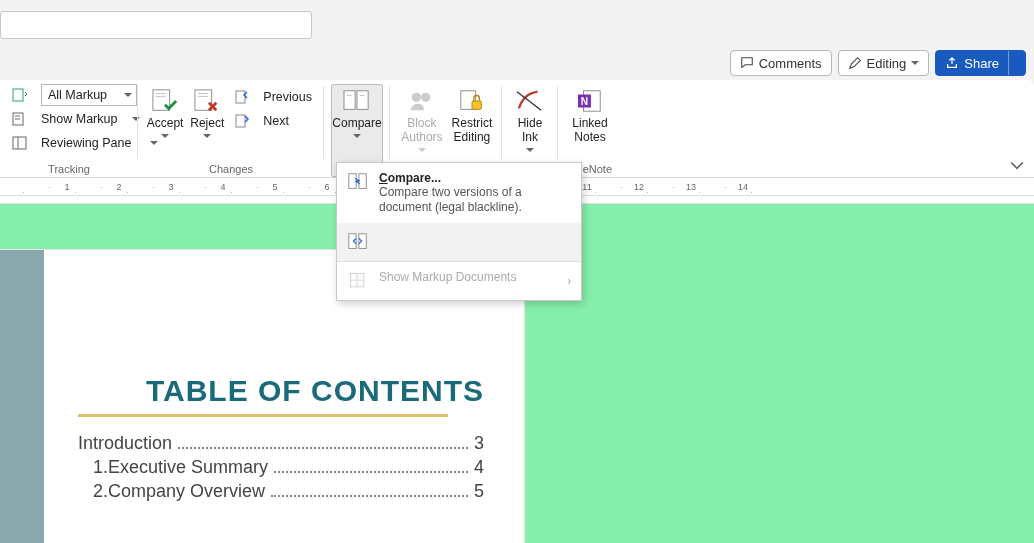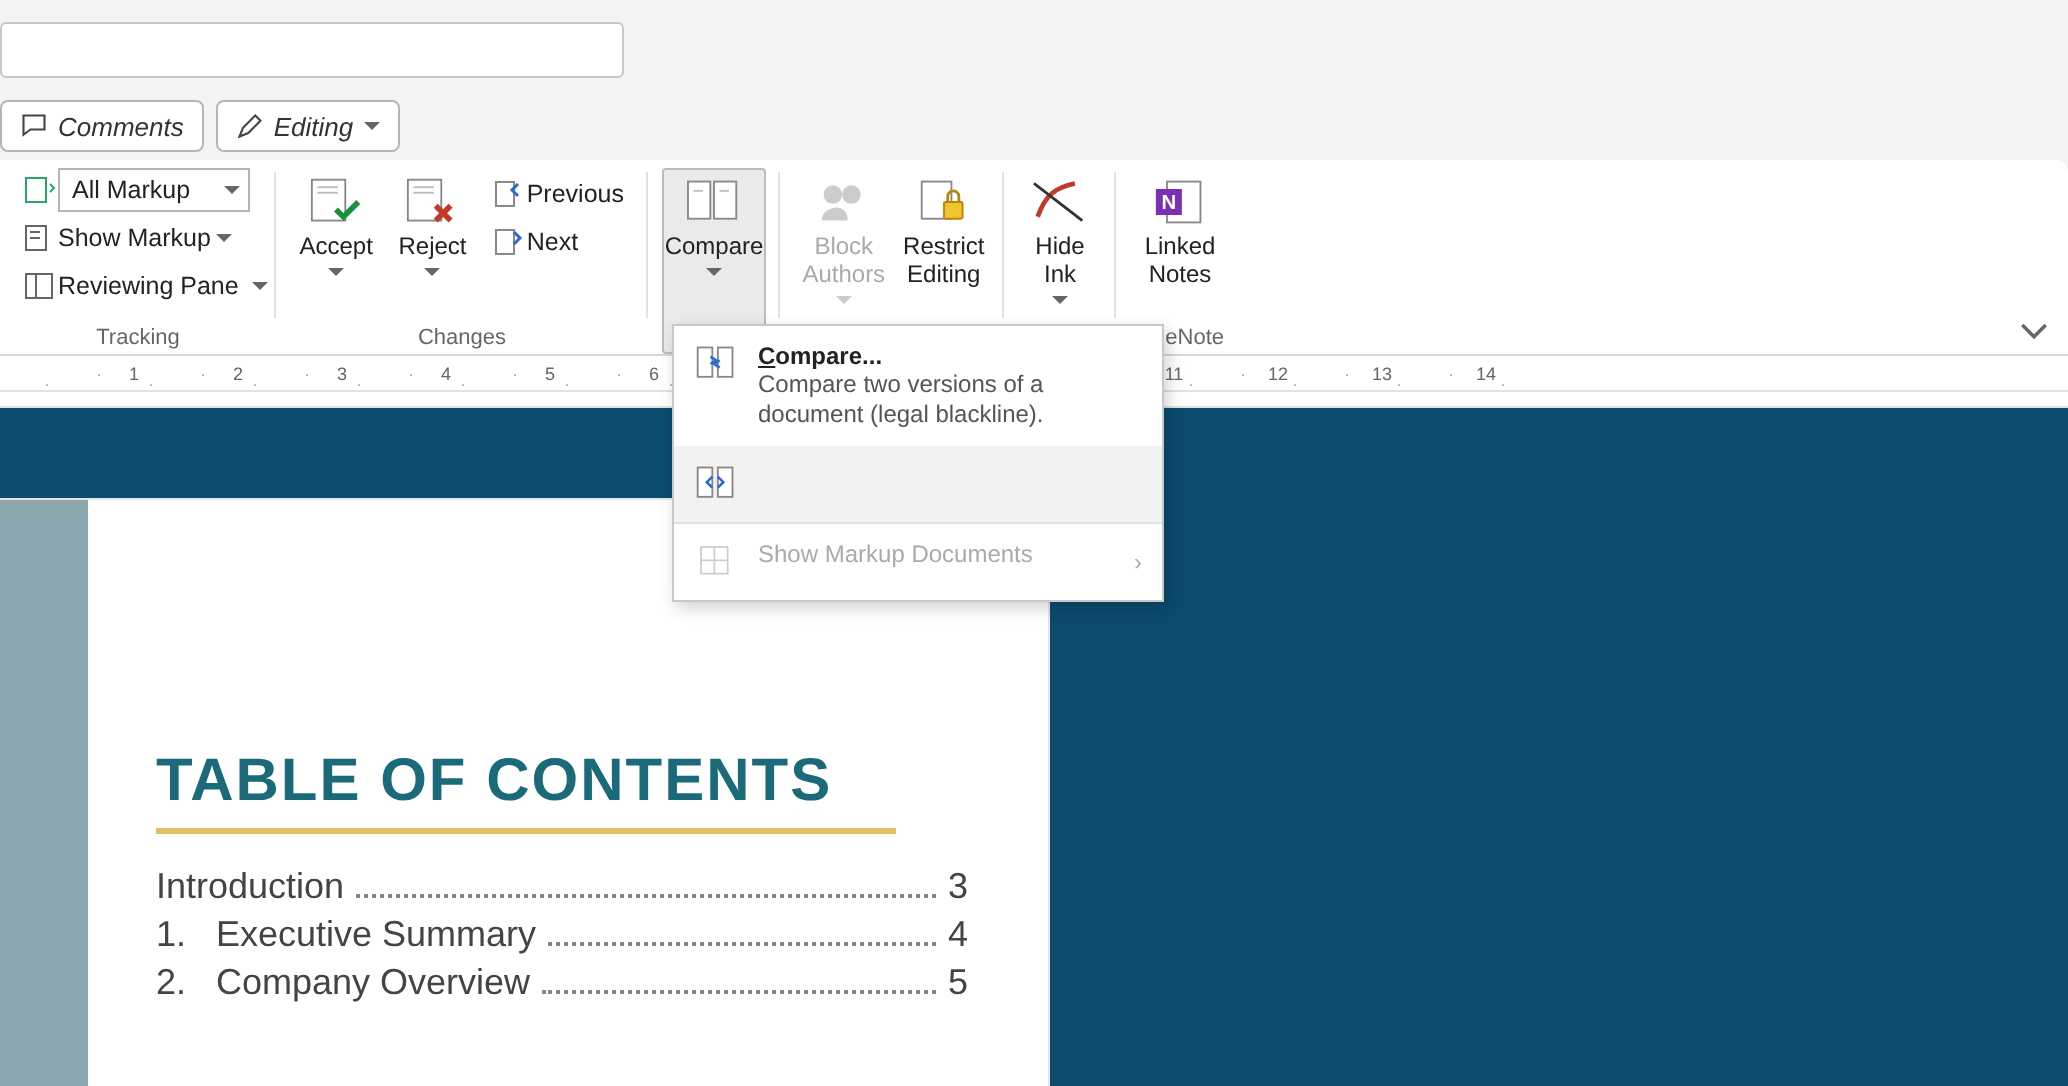--- a/index.html
+++ b/index.html
@@ -9,57 +9,57 @@
 .titlebar { height: 46px; display: flex; align-items: center; justify-content: space-between; padding: 0 4px 0 0; }
 .titlebar-left { flex: 0 0 auto; }
 .search-box { width: 312px; height: 28px; background: #fff; border: 1px solid #c8c8c8; border-radius: 3px; margin-left: 0; margin-top: 4px; }
 .titlebar-right { display: flex; align-items: center; gap: 8px; }
 .user-name { font-size: 13px; color: #333; }
 .avatar { width: 26px; height: 26px; border-radius: 50%; background: linear-gradient(135deg,#c94b4b,#4b134f); display:flex;align-items:center;justify-content:center;color:#fff;font-size:12px;}
 .win-btn { width: 44px; height: 30px; display: flex; align-items: center; justify-content: center; font-size: 14px; color: #222; cursor:pointer; }
 .win-btn svg { width: 10px; height: 10px; }
 
 
-.actionbar { height: 34px; display:flex; align-items: center; gap:6px; padding-right:8px;font-style:italic; }
+.actionbar { height: 34px; display:flex; justify-content: flex-end; align-items: center; gap:6px; padding-right:8px; }
 .act-btn { height: 26px; border: 1px solid #b6b6b6; border-radius: 4px; background: #fff; display:flex; align-items:center; gap:5px; padding: 0 9px; font-size: 13px; color:#333; cursor:pointer;}
 .act-btn.share { background:#185abd; color:#fff; border-color:#185abd;}
 .act-btn .ic { width:14px; height:14px; display:flex;align-items:center;justify-content:center;}
 .caret { width:0;height:0;border-left:4px solid transparent;border-right:4px solid transparent;border-top:4px solid #666;}
 .act-btn.share .caret { border-top-color:#fff; border-left:1px solid rgba(255,255,255,0.3); border-radius:0; width:auto;height:auto;border:none; }
 .share-caret-wrap { border-left:1px solid rgba(255,255,255,0.4); padding-left:7px; margin-left:4px; height:100%;display:flex;align-items:center;}
 
 
 .ribbon { background:#fff; border-bottom:1px solid #d6d6d6; height: 98px; display:flex; position:relative; border-top-right-radius:6px; }
 .ribbon-group { border-right: none; padding: 4px 8px 0 8px; display:flex; flex-direction:column; position:relative;}
 .ribbon-group.sep::after { content:""; position:absolute; right:0; top:6px; bottom:18px; width:1px; background:#e1e1e1;}
 .group-label { position:absolute; bottom:2px; left:0; right:0; text-align:center; font-size:11px; color:#666;}
 .group-body { display:flex; gap:4px; flex:1; }
 .vstack { display:flex; flex-direction:column; gap:2px; }
-.small-cmd { display:flex; align-items:center; gap:1px; height:22px; padding:0 4px; font-size:12.5px; color:#222; cursor:pointer; white-space:nowrap;}
+.small-cmd { display:flex; align-items:center; gap:13px; height:22px; padding:0 4px; font-size:12.5px; color:#222; cursor:pointer; white-space:nowrap;}
 .small-cmd .sic { width:16px; height:16px; display:flex;align-items:center;justify-content:center;}
 .small-cmd .caret { margin-left:2px;}
 .combo { height:22px; border:1px solid #b6b6b6; background:#fff; display:flex;align-items:center; padding:0 4px 0 6px; font-size:12.5px; min-width:96px; justify-content:space-between; cursor:pointer;}
 .big-cmd { width:50px; display:flex; flex-direction:column; align-items:center; padding-top:3px; font-size:12px; color:#222; cursor:pointer; gap:2px; text-align:center; line-height:1.15;}
 .big-cmd .bic { width:30px; height:28px; display:flex;align-items:center;justify-content:center; }
 .big-cmd.disabled { color:#aaa; }
 .big-cmd.active { background:#eaeaea; border:1px solid #bcbcbc; border-radius:2px; padding-top:2px; width:52px;text-align:center;}
 .big-cmd .caret { margin-top:1px; }
 .ribbon-collapse { position:absolute; right:10px; bottom:6px; cursor:pointer; color:#666;}
 
 
 .ruler { background:#fff; height:18px; border-bottom:1px solid #e1e1e1; font-size:9px; color:#666; display:flex; align-items:center; padding-left:2px; letter-spacing:0; gap:0; overflow:hidden;}
 .ruler span { display:inline-block; width:26px; text-align:center; position:relative;}
 .ruler span::before { content:"·"; position:absolute; left:-6px; color:#aaa;}
 .ruler span:first-child::before{content:none;}
 
 
 .gapstrip { height:8px; background:#fff; border-bottom:1px solid #e1e1e1;}
 
 
-.docarea { background:#0c4a6e; height: calc(543px - 46px - 34px - 98px - 18px - 8px); position:relative; padding-top:46px;}
+.docarea { background:#86efac; height: calc(543px - 46px - 34px - 98px - 18px - 8px); position:relative; padding-top:46px;text-align:right;}
 .page { background:#fff; width:524px; margin-left:0; height:100%; position:relative; box-shadow: 0 0 0 1px #e5e5e5;}
 .page-sidebar { position:absolute; left:0; top:0; width:44px; height:100%; background:#8aa7ad;}
 .toc {
   position:absolute; left:78px; top:124px; right:40px;
 }
 .toc h1 { color:#1a6a7a; font-size:30px; font-weight:800; letter-spacing:1px; margin-bottom:6px; font-family: Arial, sans-serif;}
 .toc-underline { height:3px; background:#e0bf6a; width:370px; margin-bottom:16px;}
 .toc-row { display:flex; font-size:18px; color:#444; font-family:Arial,sans-serif; margin:3px 0; align-items:baseline;}
 .toc-row .num { width:30px; flex:0 0 auto;}
 .toc-row .title { flex:0 0 auto;}
@@ -100,20 +100,31 @@
     <span>Comments</span>
   </div>
   <div class="act-btn">
     <span class="ic">
         <svg viewBox="0 0 16 16" width="14" height="14">
           <path d="M2 14l2-5 7-7 3 3-7 7-5 2z" fill="none" stroke="#444" stroke-width="1.2"></path>
         </svg>
       </span>
     <span>Editing</span>
     <span class="caret"></span>
+  </div>
+  <div class="act-btn share">
+    <span class="ic">
+        <svg viewBox="0 0 16 16" width="14" height="14">
+          <path d="M8 2v7M8 2l-3 3M8 2l3 3M3 9v4h10V9" fill="none" stroke="#fff" stroke-width="1.4"></path>
+        </svg>
+      </span>
+    <span>Share</span>
+    <span class="share-caret-wrap">
+        <span class="caret" style="border-top-color:#fff"></span>
+      </span>
   </div>
 </div>
 
 <div class="ribbon">
 
   <div class="ribbon-group sep" style="width:138px">
     <div class="group-body">
       <div class="vstack" style="width:124px">
         <div class="small-cmd">
           <span class="sic">

